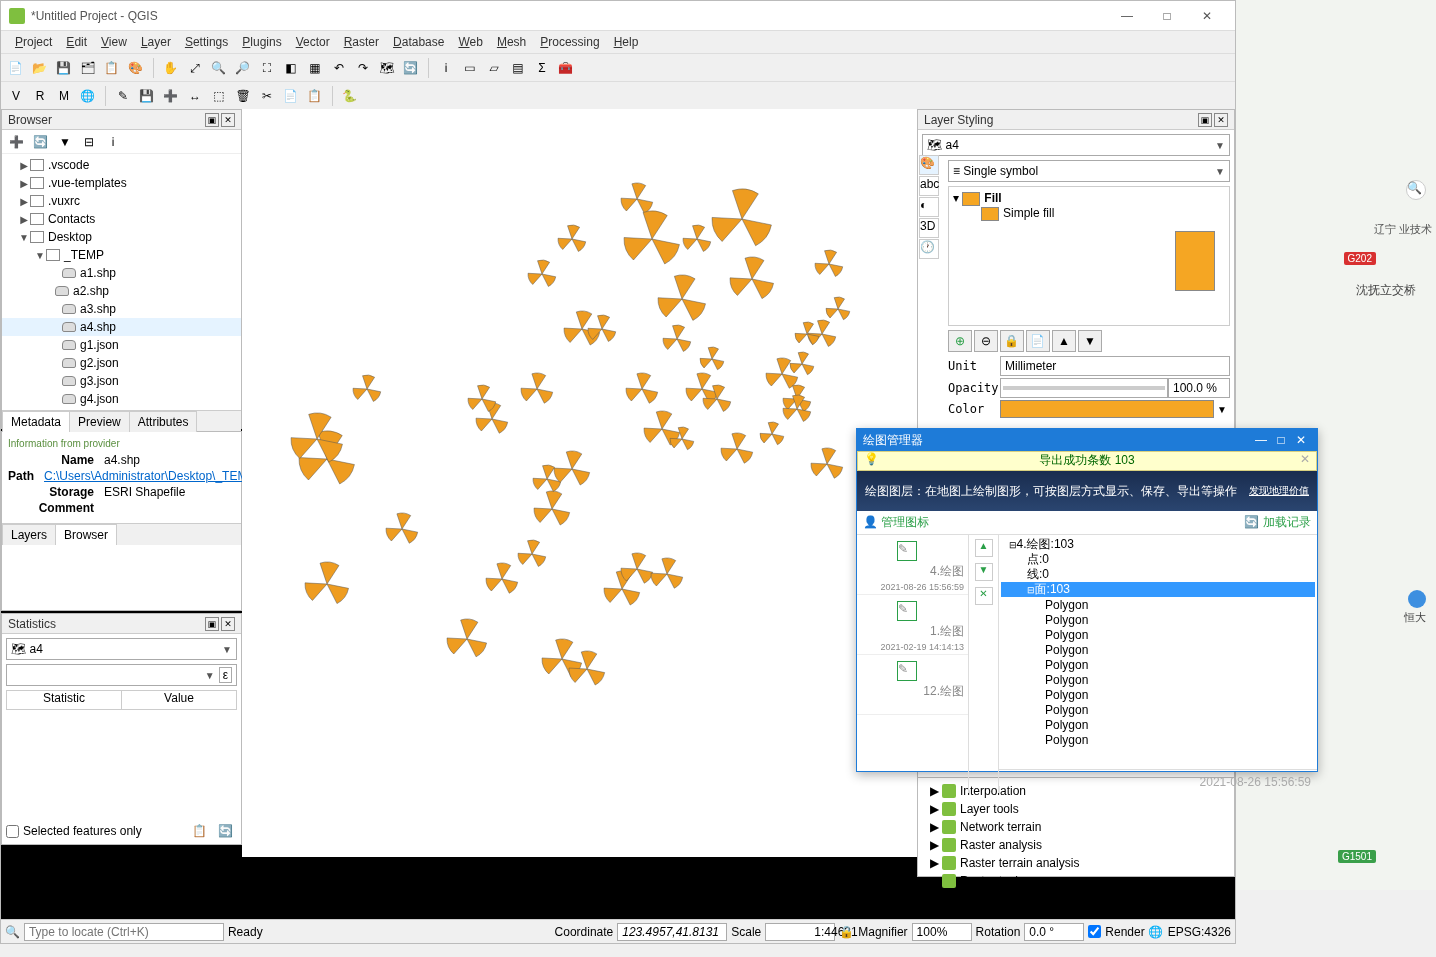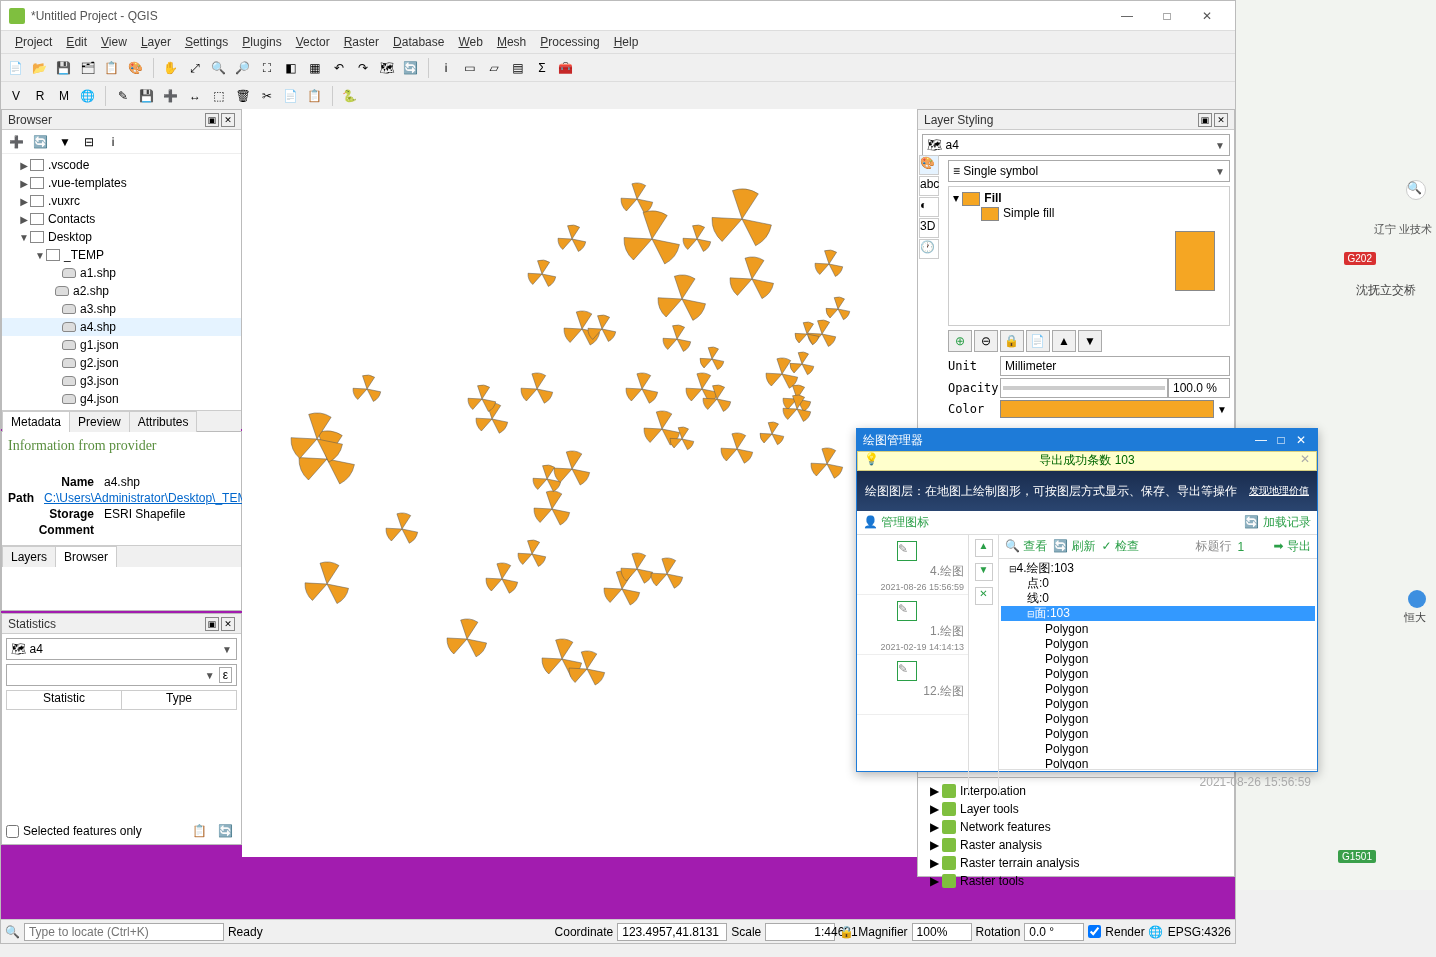--- a/index.html
+++ b/index.html
@@ -1,17 +1,17 @@
 <!DOCTYPE html>
 <html><head>
 <meta charset="utf-8">
 <style>
 * { box-sizing: border-box; margin: 0; padding: 0; font-family: "Segoe UI", Tahoma, sans-serif; font-size: 12px; }
 body { background: #f0f0f0; width: 1436px; height: 957px; overflow: hidden; position: relative; }
-.window { position: absolute; left: 0; top: 0; width: 1236px; height: 944px; background: #a21caf; border: 1px solid #bbb; }
+.window { position: absolute; left: 0; top: 0; width: 1236px; height: 944px; background: #000000; border: 1px solid #bbb; }
 .titlebar { height: 30px; background: #fff; display: flex; align-items: center; padding: 0 8px; border-bottom: 1px solid #ddd; }
 .titlebar .icon { width: 16px; height: 16px; background: #7fbf3f; border-radius: 2px; margin-right: 6px; }
 .titlebar .title { flex: 1; color: #555; }
 .titlebar .wbtn { width: 40px; height: 28px; text-align: center; line-height: 28px; color: #555; }
 .menubar { height: 22px; background: #f0f0f0; display: flex; align-items: center; padding: 0 8px; gap: 2px; }
 .menubar span { padding: 2px 6px; color: #333; text-decoration: underline; text-decoration-color: transparent; }
 .menubar span:first-letter { text-decoration: underline; }
 .toolbar { height: 28px; background: #f0f0f0; border-top: 1px solid #ddd; display: flex; align-items: center; padding: 0 4px; gap: 2px; }
 .tbtn { width: 22px; height: 22px; display: inline-flex; align-items: center; justify-content: center; border: 1px solid transparent; }
 .sep { width: 1px; height: 20px; background: #ccc; margin: 0 4px; }
@@ -24,21 +24,21 @@
 .tree { padding: 2px 0; overflow: auto; }
 .tree-item { display: flex; align-items: center; height: 18px; padding-left: 4px; cursor: default; }
 .tree-item.sel { background: #e5f3ff; }
 .tree-arrow { width: 12px; text-align: center; color: #555; font-size: 10px; }
 .tree-folder { width: 14px; height: 12px; background: #fff; border: 1px solid #888; margin-right: 4px; }
 .tree-layer { width: 14px; height: 10px; border: 1px solid #888; border-radius: 4px 4px 2px 2px; margin-right: 4px; background: #ddd; }
 .tabs { display: flex; background: #f0f0f0; border-top: 1px solid #ccc; }
 .tab { padding: 3px 8px; border: 1px solid #ccc; border-bottom: none; background: #fff; margin-right: -1px; }
 .tab.inactive { background: #f0f0f0; }
 .metadata-body { padding: 6px; font-size: 11px; }
-.metadata-body h3 { color: #5a8f3f; font-size: 14px; font-weight: normal; margin-bottom: 21px; font-family: Liberation Serif, serif; }
+.metadata-body h3 { color: #5a8f3f; font-size: 10px; font-weight: normal; margin-bottom: 4px; }
 .mrow { display: flex; margin-bottom: 2px; }
 .mrow .k { width: 96px; text-align: right; font-weight: bold; padding-right: 10px; }
 .mrow .v { flex: 1; }
 .mrow .v a { color: #0066cc; text-decoration: underline; }
 .canvas { position: absolute; left: 241px; top: 108px; width: 675px; height: 748px; background: #fff; }
 .canvas svg { width: 100%; height: 100%; }
 .dock-right { position: absolute; left: 916px; top: 108px; width: 318px; height: 768px; background: #fff; border: 1px solid #bbb; }
 .styling-body { padding: 4px; }
 .combo { width: 100%; height: 22px; border: 1px solid #aaa; display: flex; align-items: center; padding: 0 4px; background: #fff; margin-bottom: 4px; }
 .combo .arrow { margin-left: auto; font-size: 10px; color: #555; }
@@ -293,21 +293,21 @@
         <span class="pbtn">✕</span>
       </div>
       <div style="padding:4px;">
         <div class="combo"><span>🗺</span>&nbsp;<span>a4</span><span class="arrow">▼</span></div>
         <div class="combo">
             <span class="arrow">▼</span>
             <span style="margin-left:4px;border:1px solid #aaa;padding:0 3px;">ε</span>
           </div>
         <div style="display:flex;border:1px solid #ccc;height:20px;">
           <div style="flex:1;text-align:center;border-right:1px solid #ccc;">Statistic</div>
-          <div style="flex:1;text-align:center;">Type</div>
+          <div style="flex:1;text-align:center;">Value</div>
         </div>
         <div style="height:110px;"></div>
         <div style="display:flex;align-items:center;gap:4px;">
           <input type="checkbox" style="">
           <span>Selected features only</span>
           <span style="margin-left:auto;" class="tbtn">📋</span>
           <span class="tbtn">🔄</span>
         </div>
       </div>
     </div>
@@ -428,21 +428,21 @@
         <span>Interpolation</span>
       </div>
       <div class="proc-item">
         <span style="width:12px;">▶</span>
         <span class="q"></span>
         <span>Layer tools</span>
       </div>
       <div class="proc-item">
         <span style="width:12px;">▶</span>
         <span class="q"></span>
-        <span>Network features</span>
+        <span>Network terrain</span>
       </div>
       <div class="proc-item">
         <span style="width:12px;">▶</span>
         <span class="q"></span>
         <span>Raster analysis</span>
       </div>
       <div class="proc-item">
         <span style="width:12px;">▶</span>
         <span class="q"></span>
         <span>Raster terrain analysis</span>
@@ -452,21 +452,21 @@
         <span class="q"></span>
         <span>Raster tools</span>
       </div>
     </div>
 
   <div class="statusbar">
     <span style="color:#888;">🔍</span>
     <input class="fld" style="width: 200px; color: rgb(136, 136, 136);" placeholder="Type to locate (Ctrl+K)">
     <span style="flex:0 0 60px;">Ready</span>
     <span style="margin-left:auto;">Coordinate</span>
-    <span class="fld" style="width:110px;">123.4957,41.8131</span>
+    <span class="fld" style="width:110px;font-style:italic;">123.4957,41.8131</span>
     <span>Scale</span>
     <span class="fld" style="width:70px;padding-left:48px;">1:44631</span>
     <span>🔒</span>
     <span>Magnifier</span>
     <span class="fld" style="width:60px;">100%</span>
     <span>Rotation</span>
     <span class="fld" style="width:60px;">0.0 °</span>
     <input type="checkbox" checked="" style="">
     <span>Render</span>
     <span>🌐</span>
@@ -511,28 +511,20 @@
           <div class="lbl">12.绘图</div>
           <div class="ts"></div>
         </div>
       </div>
     <div class="float-mid">
       <span class="mb">▲</span>
       <span class="mb">▼</span>
       <span class="mb">✕</span>
     </div>
     <div style="flex:1;display:flex;flex-direction:column;">
-      <div class="float-tb" style="border-bottom:1px solid #ddd;">
-        <span>🔍 <span>查看</span></span>
-        <span>🔄 <span>刷新</span></span>
-        <span>✓ <span>检查</span></span>
-        <span class="right" style="color:#888;">标题行</span>
-        <span class="fld" style="width:30px;">1</span>
-        <span>➡ <span>导出</span></span>
-      </div>
       <div class="float-right" id="float-tree">
           <div class="ftree-item" style="padding-left: 8px;"><span style="font-size:9px;">⊟</span> 4.绘图:103</div>
           <div class="ftree-item" style="padding-left: 26px;">点:0</div>
           <div class="ftree-item" style="padding-left: 26px;">线:0</div>
           <div class="ftree-item sel" style="padding-left: 26px;"><span style="font-size:9px;">⊟</span> 面:103</div>
           <div class="ftree-item" style="padding-left: 44px;">Polygon</div>
           <div class="ftree-item" style="padding-left: 44px;">Polygon</div>
           <div class="ftree-item" style="padding-left: 44px;">Polygon</div>
           <div class="ftree-item" style="padding-left: 44px;">Polygon</div>
           <div class="ftree-item" style="padding-left: 44px;">Polygon</div>

